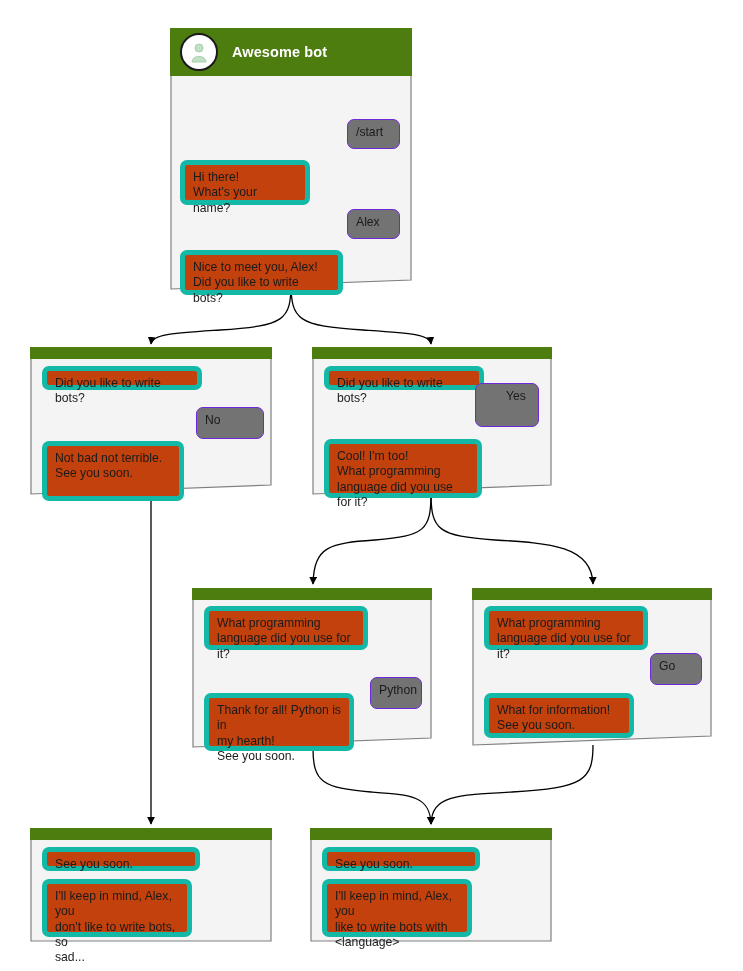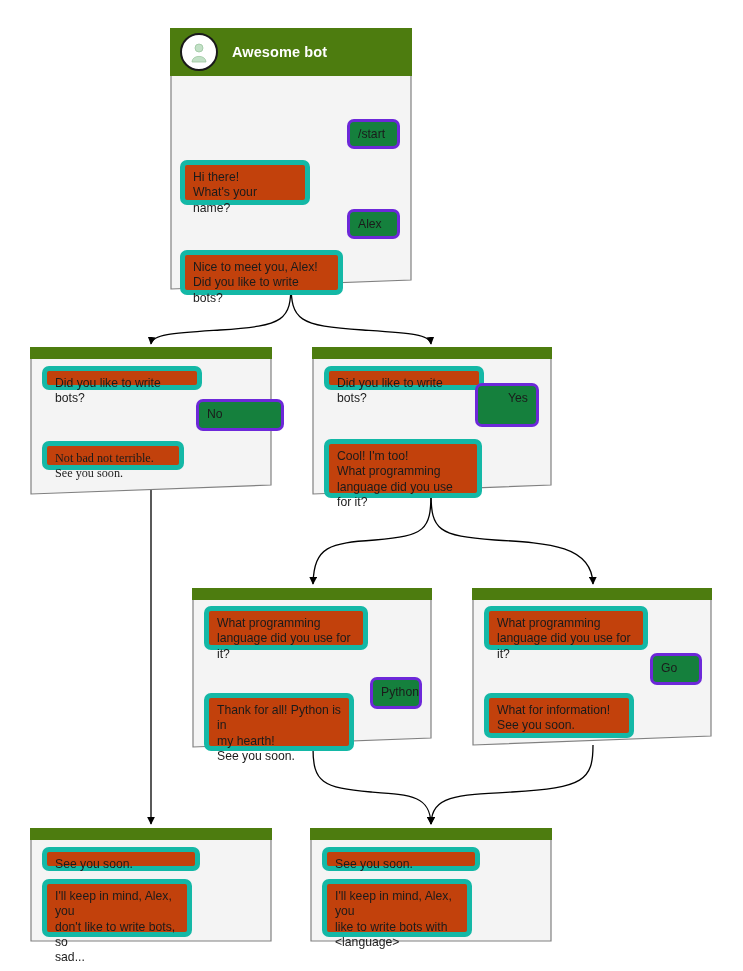--- a/index.html
+++ b/index.html
@@ -101,22 +101,22 @@
     line-height: 15.3px;
     color: #1b1b1b;
     padding: 5px 8px 5px 8px;
     white-space: pre-line;
   }
   .bubble.bot {
     background: #c2410c;
     border: 5px solid #14b8a6;
   }
   .bubble.user {
-    background: #15803d;
-    border: 3px solid #6d28d9;
+    background: #737373;
+    border: 1px solid #6d28d9;
   }
 </style>
 </head>
 <body>
 
 <svg id="connector-layer" viewBox="0 0 743 971" width="743" height="971">
   <defs>
     <marker id="arrow" viewBox="0 0 10 10" refX="9" refY="5" markerWidth="6" markerHeight="6" orient="auto-start-reverse">
       <path d="M 0 0 L 10 5 L 0 10 z" fill="#000000"></path>
     </marker>
@@ -163,22 +163,22 @@
 </div>
 
 <div class="panel" style="left:30px; top:347px; width:242px; height:148px;">
   <svg class="panel-shape" viewBox="0 0 242 148" preserveAspectRatio="none">
     <polygon points="1,1 241,1 241,138 1,147" fill="#f4f4f4" stroke="#808080" stroke-width="1.2"></polygon>
   </svg>
   <div class="panel-content">
     <div class="titlebar"></div>
     <div class="msgs">
       <div class="bubble bot" style="left:12px; top:7px; width:160px; height:24px;">Did you like to write bots?</div>
-      <div class="bubble user" style="left:166px; top:40px; width:88px; height:32px;">No</div>
-      <div class="bubble bot" style="left:12px; top:82px; width:142px; height:29px;font-family:Liberation Serif, serif;">Not bad not terrible.
+      <div class="bubble user" style="left:166px; top:48px; width:68px; height:32px;">No</div>
+      <div class="bubble bot" style="left:12px; top:82px; width:142px; height:60px;">Not bad not terrible.
 See you soon.</div>
     </div>
   </div>
 </div>
 
 <div class="panel" style="left:312px; top:347px; width:240px; height:148px;">
   <svg class="panel-shape" viewBox="0 0 240 148" preserveAspectRatio="none">
     <polygon points="1,1 239,1 239,138 1,147" fill="#f4f4f4" stroke="#808080" stroke-width="1.2"></polygon>
   </svg>
   <div class="panel-content">

